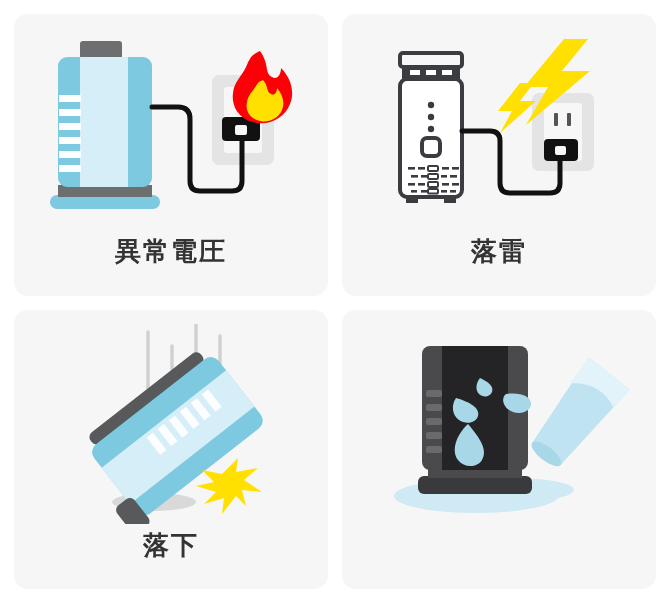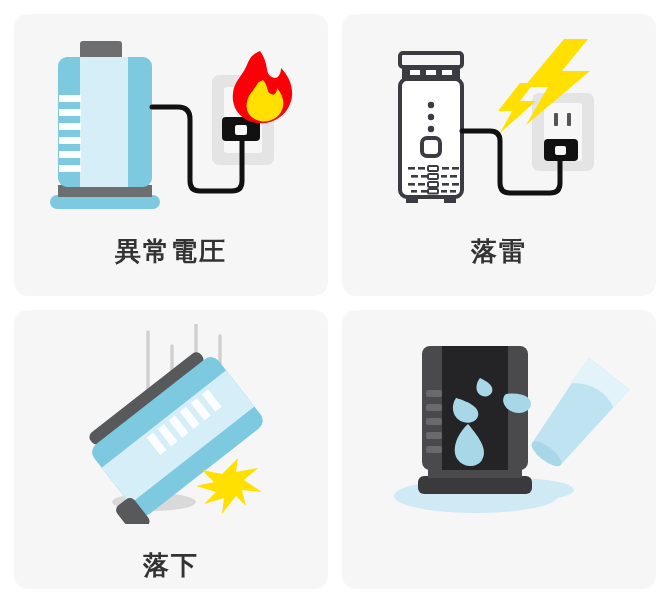--- a/index.html
+++ b/index.html
@@ -46,21 +46,21 @@
   .card-label {
     font-size: 26px;
     font-weight: bold;
     color: #333333;
     letter-spacing: 2px;
     text-align: center;
     margin-top: 10px;
     line-height: 1;
     font-family: "DejaVu Sans", "Liberation Sans", sans-serif;
   }
-  .card-3 .card-label, .card-4 .card-label { margin-top: 28px; }
+  .card-3 .card-label, .card-4 .card-label { margin-top: 8px; }
   svg { display: block; }
 </style>
 </head>
 <body>
 
 <div class="grid">
 
   <div class="card card-1">
     <div class="art">
       <svg width="270" height="190" viewBox="0 0 270 190">

